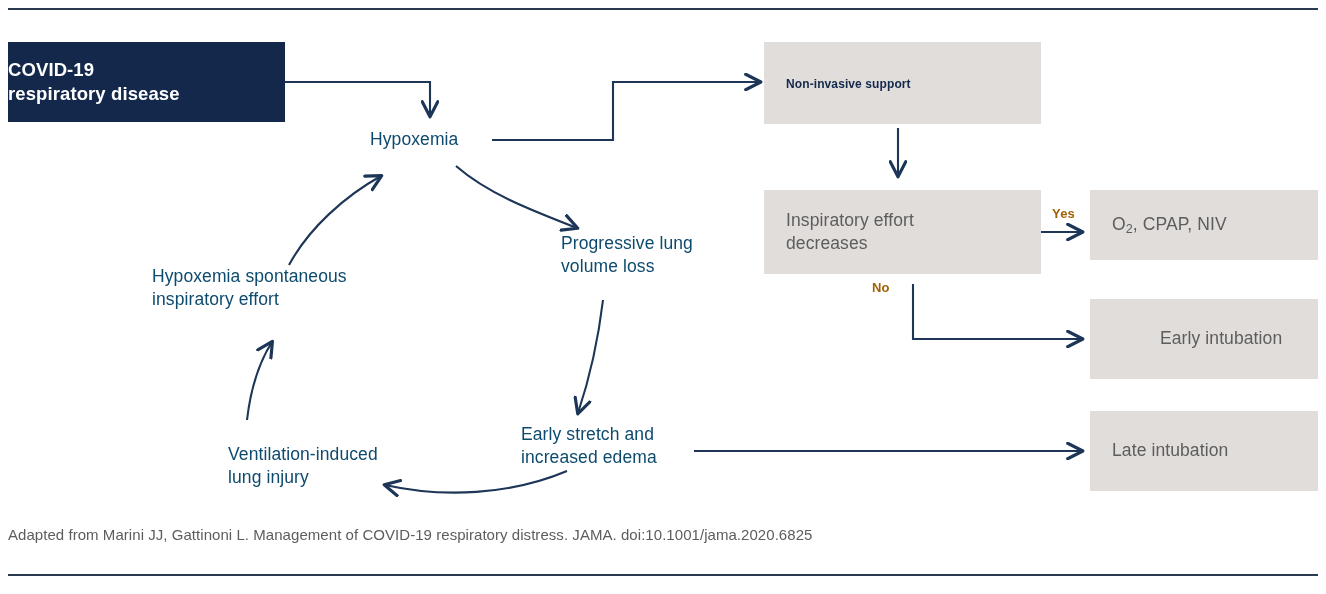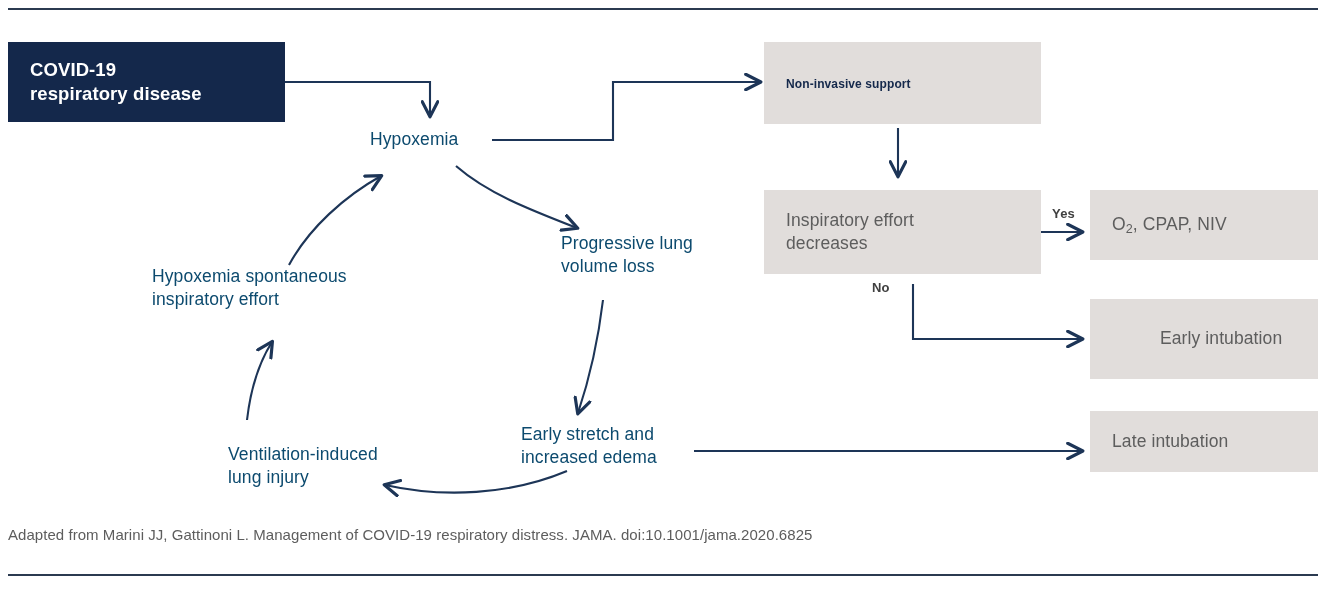--- a/index.html
+++ b/index.html
@@ -43,21 +43,20 @@
     display: flex;
     align-items: center;
   }
   .box-navy {
     background: #14284b;
     color: #ffffff;
     font-weight: bold;
     font-size: 18.5px;
     line-height: 1.28;
     letter-spacing: 0.1px;
-    padding-left: 22px;
   }
   .box-gray {
     background: #e1dddb;
   }
   .box-gray .label-bold {
     color: #14284b;
     font-weight: bold;
     font-size: 12px;
     letter-spacing: 0.1px;
   }
@@ -76,21 +75,21 @@
     position: absolute;
     color: #0c4a6e;
     font-size: 17.5px;
     line-height: 1.32;
     letter-spacing: 0.1px;
     white-space: nowrap;
   }
 
   .branch-label {
     position: absolute;
-    color: #404040;
+    color: #a16207;
     font-weight: bold;
     font-size: 13px;
     letter-spacing: 0.2px;
   }
 
   .citation {
     position: absolute;
     left: 8px;
     top: 526px;
     color: #5d5d5d;
@@ -191,19 +190,19 @@
   <div class="box box-gray" style="left:1090px; top:190px; width:228px; height:70px;">
     <div class="inner label-plain">
       <span>O</span><sub>2</sub><span>, CPAP, NIV</span>
     </div>
   </div>
 
   <div class="box box-gray" style="left:1090px; top:299px; width:228px; height:80px;padding-left:48px;">
     <div class="inner label-plain">Early intubation</div>
   </div>
 
-  <div class="box box-gray" style="left:1090px; top:411px; width:228px; height:61px;">
+  <div class="box box-gray" style="left:1090px; top:411px; width:228px; height:80px;">
     <div class="inner label-plain">Late intubation</div>
   </div>
 
   <div class="citation">Adapted from Marini JJ, Gattinoni L. Management of COVID-19 respiratory distress. JAMA. doi:10.1001/jama.2020.6825</div>
 
 </div>
 
 </body></html>

